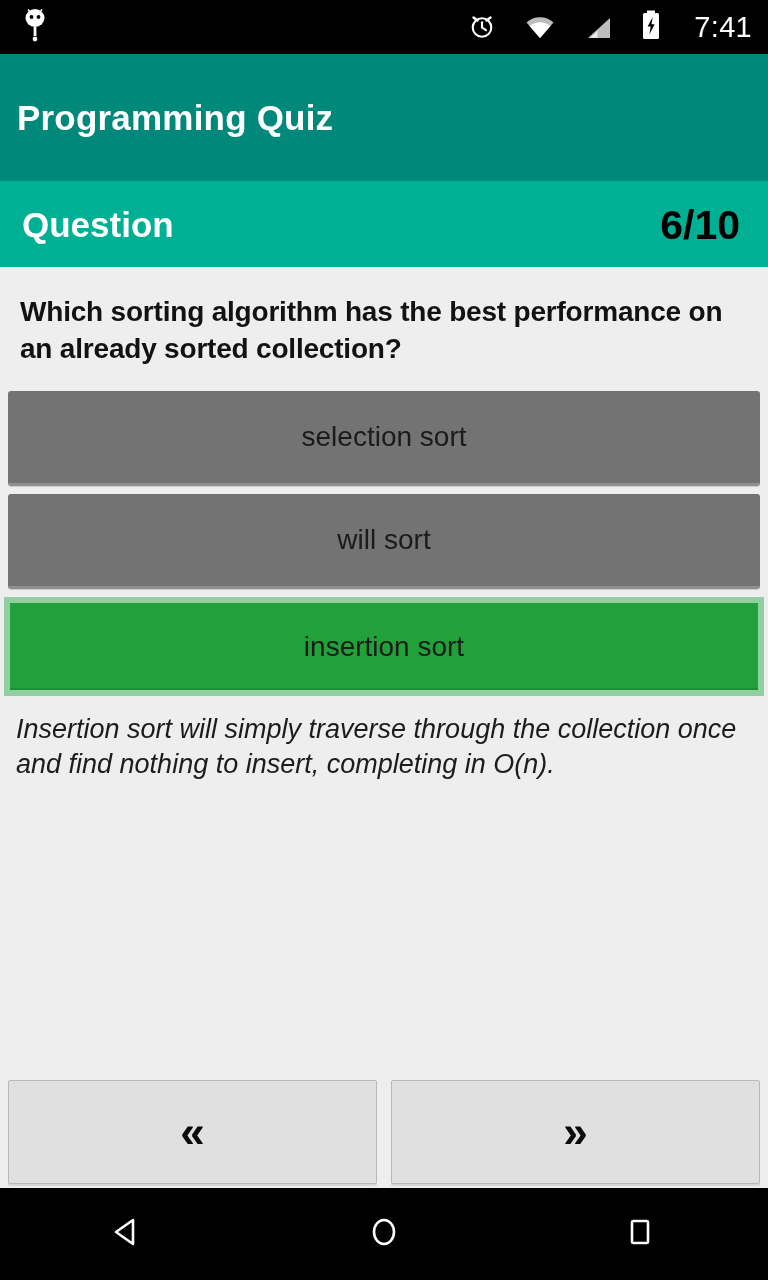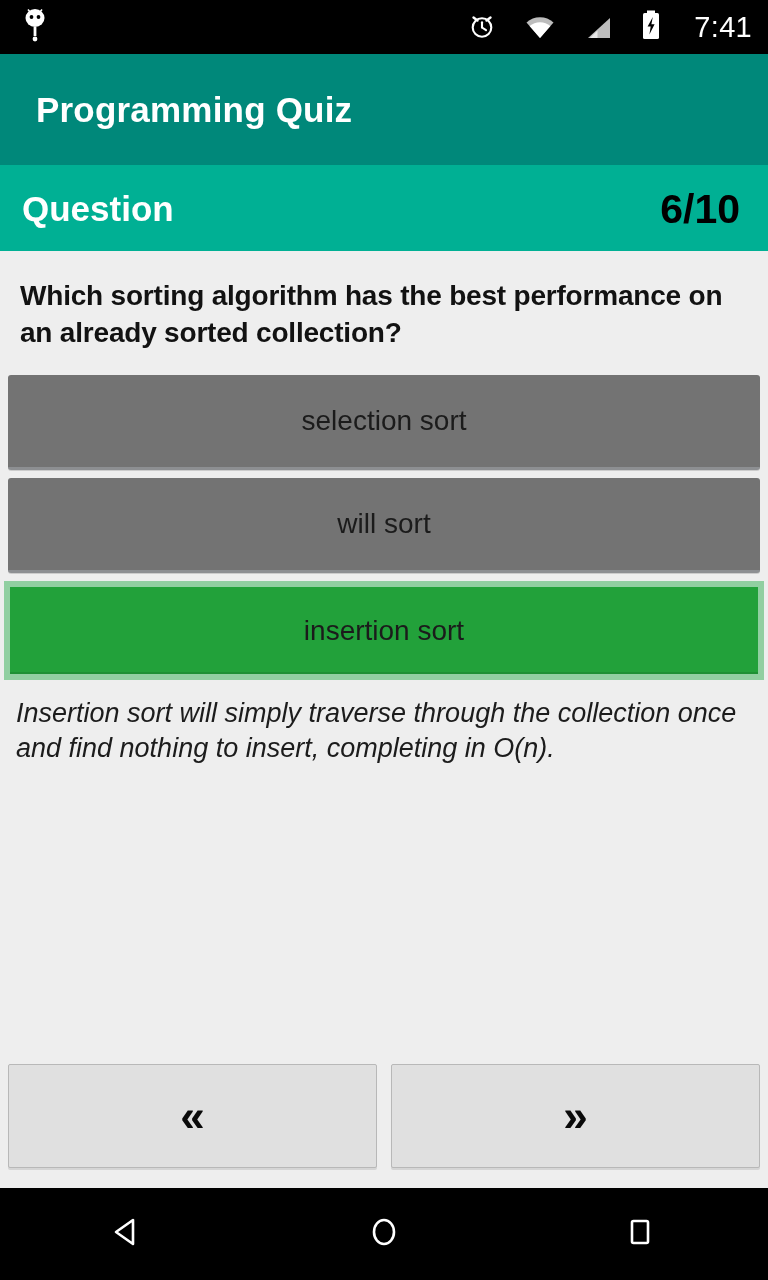--- a/index.html
+++ b/index.html
@@ -20,22 +20,22 @@
   .status-left { display:flex; align-items:center; }
   .status-right { display:flex; align-items:flex-end; gap:29px; }
   .sysicon { display:block; }
   .status-time {
     color:#ffffff; font-size:29px; font-weight:400;
     letter-spacing:0.3px; margin-left:4px;
   }
 
   
   .app-bar {
-    height:111px; background:#00887a;
-    display:flex; align-items:center; padding:0 36px;
+    height:127px; background:#00887a;
+    display:flex; align-items:center; padding:0 17px;
   }
   .app-title {
     color:#ffffff; font-size:35px; font-weight:bold; letter-spacing:0.2px;
   }
 
   
   .qbar {
     height:86px; background:#00b094;
     display:flex; align-items:center; justify-content:space-between;
     padding:2px 28px 0 22px;

